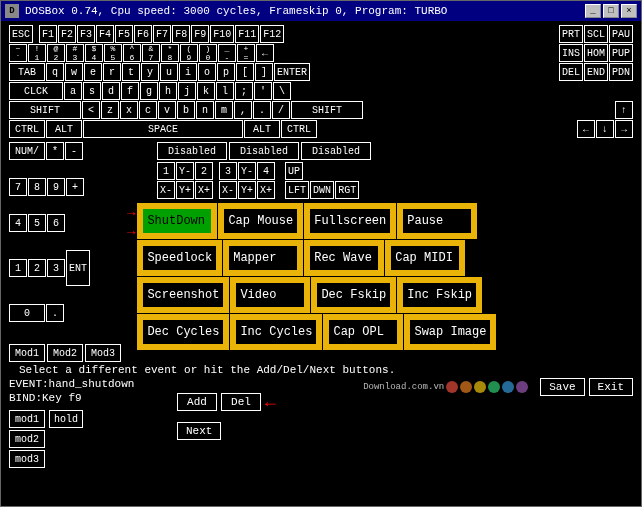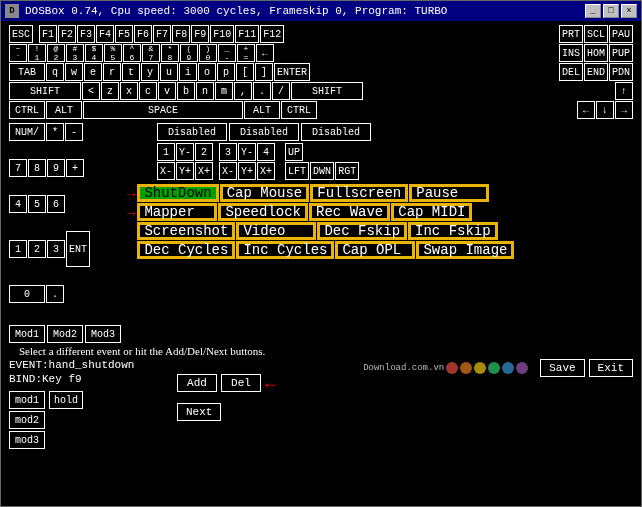--- a/index.html
+++ b/index.html
@@ -90,24 +90,24 @@
       white-space: nowrap;
     }
     .key-wide { min-width: 36px; }
     .key-wider { min-width: 54px; }
     .key-space { min-width: 160px; }
     .key-shift { min-width: 72px; }
     .key-ctrl { min-width: 36px; font-family: Liberation Mono, monospace; }
     .key-num { min-width: 18px; height: 18px; }
     .key-num-wide { min-width: 36px; height: 18px; }
     .mapper-cell {
-      border: 3px solid #eab308;
-      color: #fff;
-      padding: 4px 4px;
-      font-size: 14px;
+      border: 6px solid #eab308;
+      color: #fff;
+      padding: 12px 4px;
+      font-size: 12px;
       height: 18px;
       display: flex;
       align-items: center;
       cursor: pointer;
       min-width: 80px;
     }
     .mapper-cell.active {
       background: #00a000;
       color: #000;
     }
@@ -218,20 +218,35 @@
       <div class="key">p</div>
       <div class="key">[</div>
       <div class="key">]</div>
       <div class="key key-wide">ENTER</div>
       <div style="flex:1;"></div>
       <div class="key">DEL</div>
       <div class="key">END</div>
       <div class="key">PDN</div>
     </div>
 
+    <div class="kb-row" style="margin-bottom:1px;">
+      <div class="key key-wider">CLCK</div>
+      <div class="key">a</div>
+      <div class="key">s</div>
+      <div class="key">d</div>
+      <div class="key">f</div>
+      <div class="key">g</div>
+      <div class="key">h</div>
+      <div class="key">j</div>
+      <div class="key">k</div>
+      <div class="key">l</div>
+      <div class="key">;</div>
+      <div class="key">'</div>
+      <div class="key">\</div>
+    </div>
 
     <div class="kb-row" style="margin-bottom:1px;">
       <div class="key key-shift">SHIFT</div>
       <div class="key">&lt;</div>
       <div class="key">z</div>
       <div class="key">x</div>
       <div class="key">c</div>
       <div class="key">v</div>
       <div class="key">b</div>
       <div class="key">n</div>
@@ -346,22 +361,22 @@
           <div style="display:flex; flex-direction:column; gap:1px;">
 
             <div style="display:flex; gap:1px;">
               <div class="mapper-cell active">ShutDown</div>
               <div class="mapper-cell">Cap Mouse</div>
               <div class="mapper-cell">Fullscreen</div>
               <div class="mapper-cell">Pause</div>
             </div>
 
             <div style="display:flex; gap:1px;">
+              <div class="mapper-cell">Speedlock</div>
               <div class="mapper-cell">Mapper</div>
-              <div class="mapper-cell">Speedlock</div>
               <div class="mapper-cell">Rec Wave</div>
               <div class="mapper-cell">Cap MIDI</div>
             </div>
 
             <div style="display:flex; gap:1px;">
               <div class="mapper-cell">Screenshot</div>
               <div class="mapper-cell">Video</div>
               <div class="mapper-cell">Dec Fskip</div>
               <div class="mapper-cell">Inc Fskip</div>
             </div>
@@ -370,21 +385,21 @@
               <div class="mapper-cell">Dec Cycles</div>
               <div class="mapper-cell">Inc Cycles</div>
               <div class="mapper-cell">Cap OPL</div>
               <div class="mapper-cell">Swap Image</div>
             </div>
           </div>
         </div>
       </div>
     </div>
 
-    <div style="color:#fff; font-size:11px; margin:2px 0 2px 0; padding-left:10px;font-family:Liberation Serif, serif;">
+    <div style="color:#fff; font-size:11px; margin:2px 0 2px 0; padding-left:10px;">
       <span>Select a different event or hit the Add/Del/Next buttons.</span>
     </div>
 
     <div style="display:flex; gap:8px; align-items:flex-start; margin-top:2px;">
 
       <div style="display:flex; flex-direction:column; gap:2px; min-width:160px;">
         <div style="color:#fff; font-size:11px;">EVENT:hand_shutdown</div>
         <div style="color:#fff; font-size:11px;">BIND:Key f9</div>
         <div style="display:flex; gap:4px; align-items:center; margin-top:4px;">
           <div class="key" style="min-width:36px;">mod1</div>

